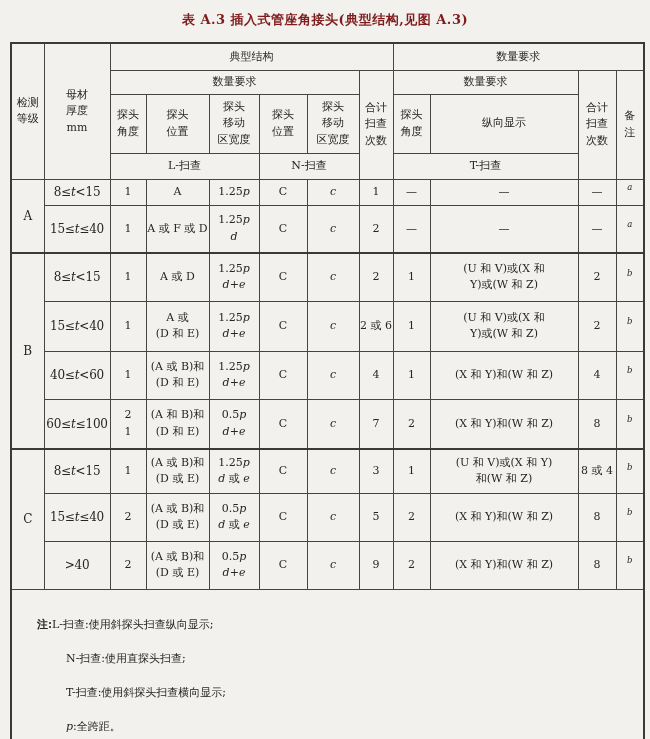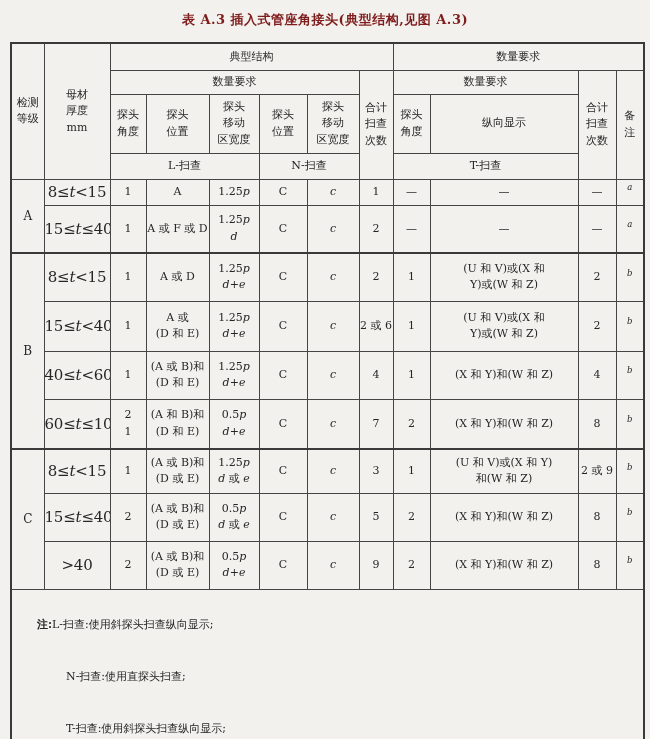--- a/index.html
+++ b/index.html
@@ -41,38 +41,38 @@
   tr.h1 { height:27px; }
   tr.h2 { height:24px; }
   tr.h3 { height:59px; }
   tr.h4 { height:26px; }
   tr.rh26 { height:26px; }
   tr.rh44 { height:44px; }
   tr.rh48 { height:48px; }
   tr.rh50 { height:50px; }
   tr.gsep > td { border-top:2px solid #3a3a3a; }
   td.level { font-size:12px; }
-  td.thick { font-size:15px; letter-spacing:-0.2px; }
+  td.thick { font-size:12px; letter-spacing:-0.2px; }
   td.remark sup, .foot-line sup {
     font-size:8.5px;
     font-style:italic;
     vertical-align:super;
     line-height:1;
   }
   tr.notes-row { height:94px; }
   td.notes, td.footnotes {
     text-align:left;
     vertical-align:top;
     padding:9px 8px 0 25px;
     font-size:11px;
     line-height:1.55;
   }
   .note-line { white-space:pre-line; }
   .note-label { font-weight:bold; }
-  .note-line.cont { padding-left:29px;margin-top:18px; }
+  .note-line.cont { padding-left:29px; }
   i { font-style:italic; }
 </style>
 </head>
 <body>
 
 <div class="title">表 A.3  插入式管座角接头(典型结构,见图 A.3)</div>
 
 <table class="main">
   <colgroup>
     <col style="width:33px">
@@ -232,21 +232,21 @@
       <td>(A 或 B)和
 (D 或 E)</td>
       <td>1.25<i>p</i>
 <i>d</i> 或 <i>e</i></td>
       <td>C</td>
       <td><i>c</i></td>
       <td>3</td>
       <td>1</td>
       <td>(U 和 V)或(X 和 Y)
 和(W 和 Z)</td>
-      <td>2 或 9</td>
+      <td>8 或 4</td>
       <td class="remark"><sup>b</sup></td>
     </tr>
     <tr class="rh48">
       <td class="thick">15≤<i>t</i>≤40</td>
       <td>2</td>
       <td>(A 或 B)和
 (D 或 E)</td>
       <td>0.5<i>p</i>
 <i>d</i> 或 <i>e</i></td>
       <td>C</td>
@@ -269,19 +269,19 @@
       <td>9</td>
       <td>2</td>
       <td>(X 和 Y)和(W 和 Z)</td>
       <td>8</td>
       <td class="remark"><sup>b</sup></td>
     </tr>
     <tr class="notes-row">
       <td colspan="12" class="notes">
         <div class="note-line"><span class="note-label">注:</span><span>L-扫查:使用斜探头扫查纵向显示;</span></div>
         <div class="note-line cont">N-扫查:使用直探头扫查;</div>
-        <div class="note-line cont">T-扫查:使用斜探头扫查纵向显示;</div>
+        <div class="note-line cont">T-扫查:使用斜探头扫查横向显示;</div>
         <div class="note-line cont"><i>p</i>:全跨距。</div>
       </td>
     </tr>
 
   </tbody>
 </table>
 
 </body></html>

